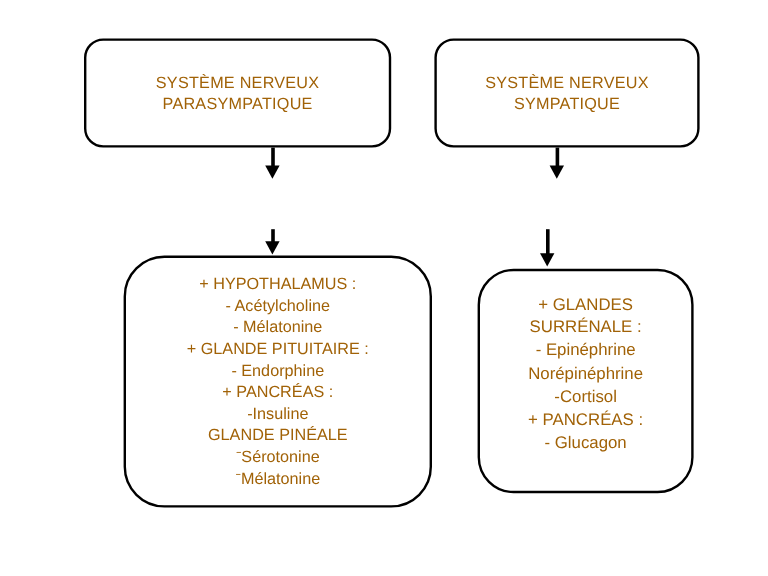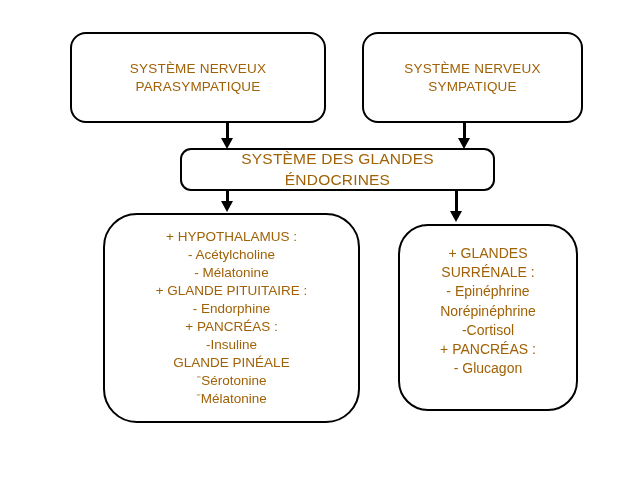--- a/index.html
+++ b/index.html
@@ -125,24 +125,20 @@
   <div class="node" id="node-parasympathetic">
     <span class="node-text">SYSTÈME NERVEUX
 PARASYMPATIQUE</span>
   </div>
 
   <div class="node" id="node-sympathetic">
     <span class="node-text">SYSTÈME NERVEUX
 SYMPATIQUE</span>
   </div>
 
-  <div class="node" id="node-endocrine">
-    <span class="node-text">SYSTÈME DES GLANDES
-ÉNDOCRINES</span>
-  </div>
 
   <div class="node" id="node-hypothalamus">
     <span class="node-text">+ HYPOTHALAMUS :
 - Acétylcholine
 - Mélatonine
 + GLANDE PITUITAIRE :
 - Endorphine
 + PANCRÉAS :
 -Insuline
 GLANDE PINÉALE

